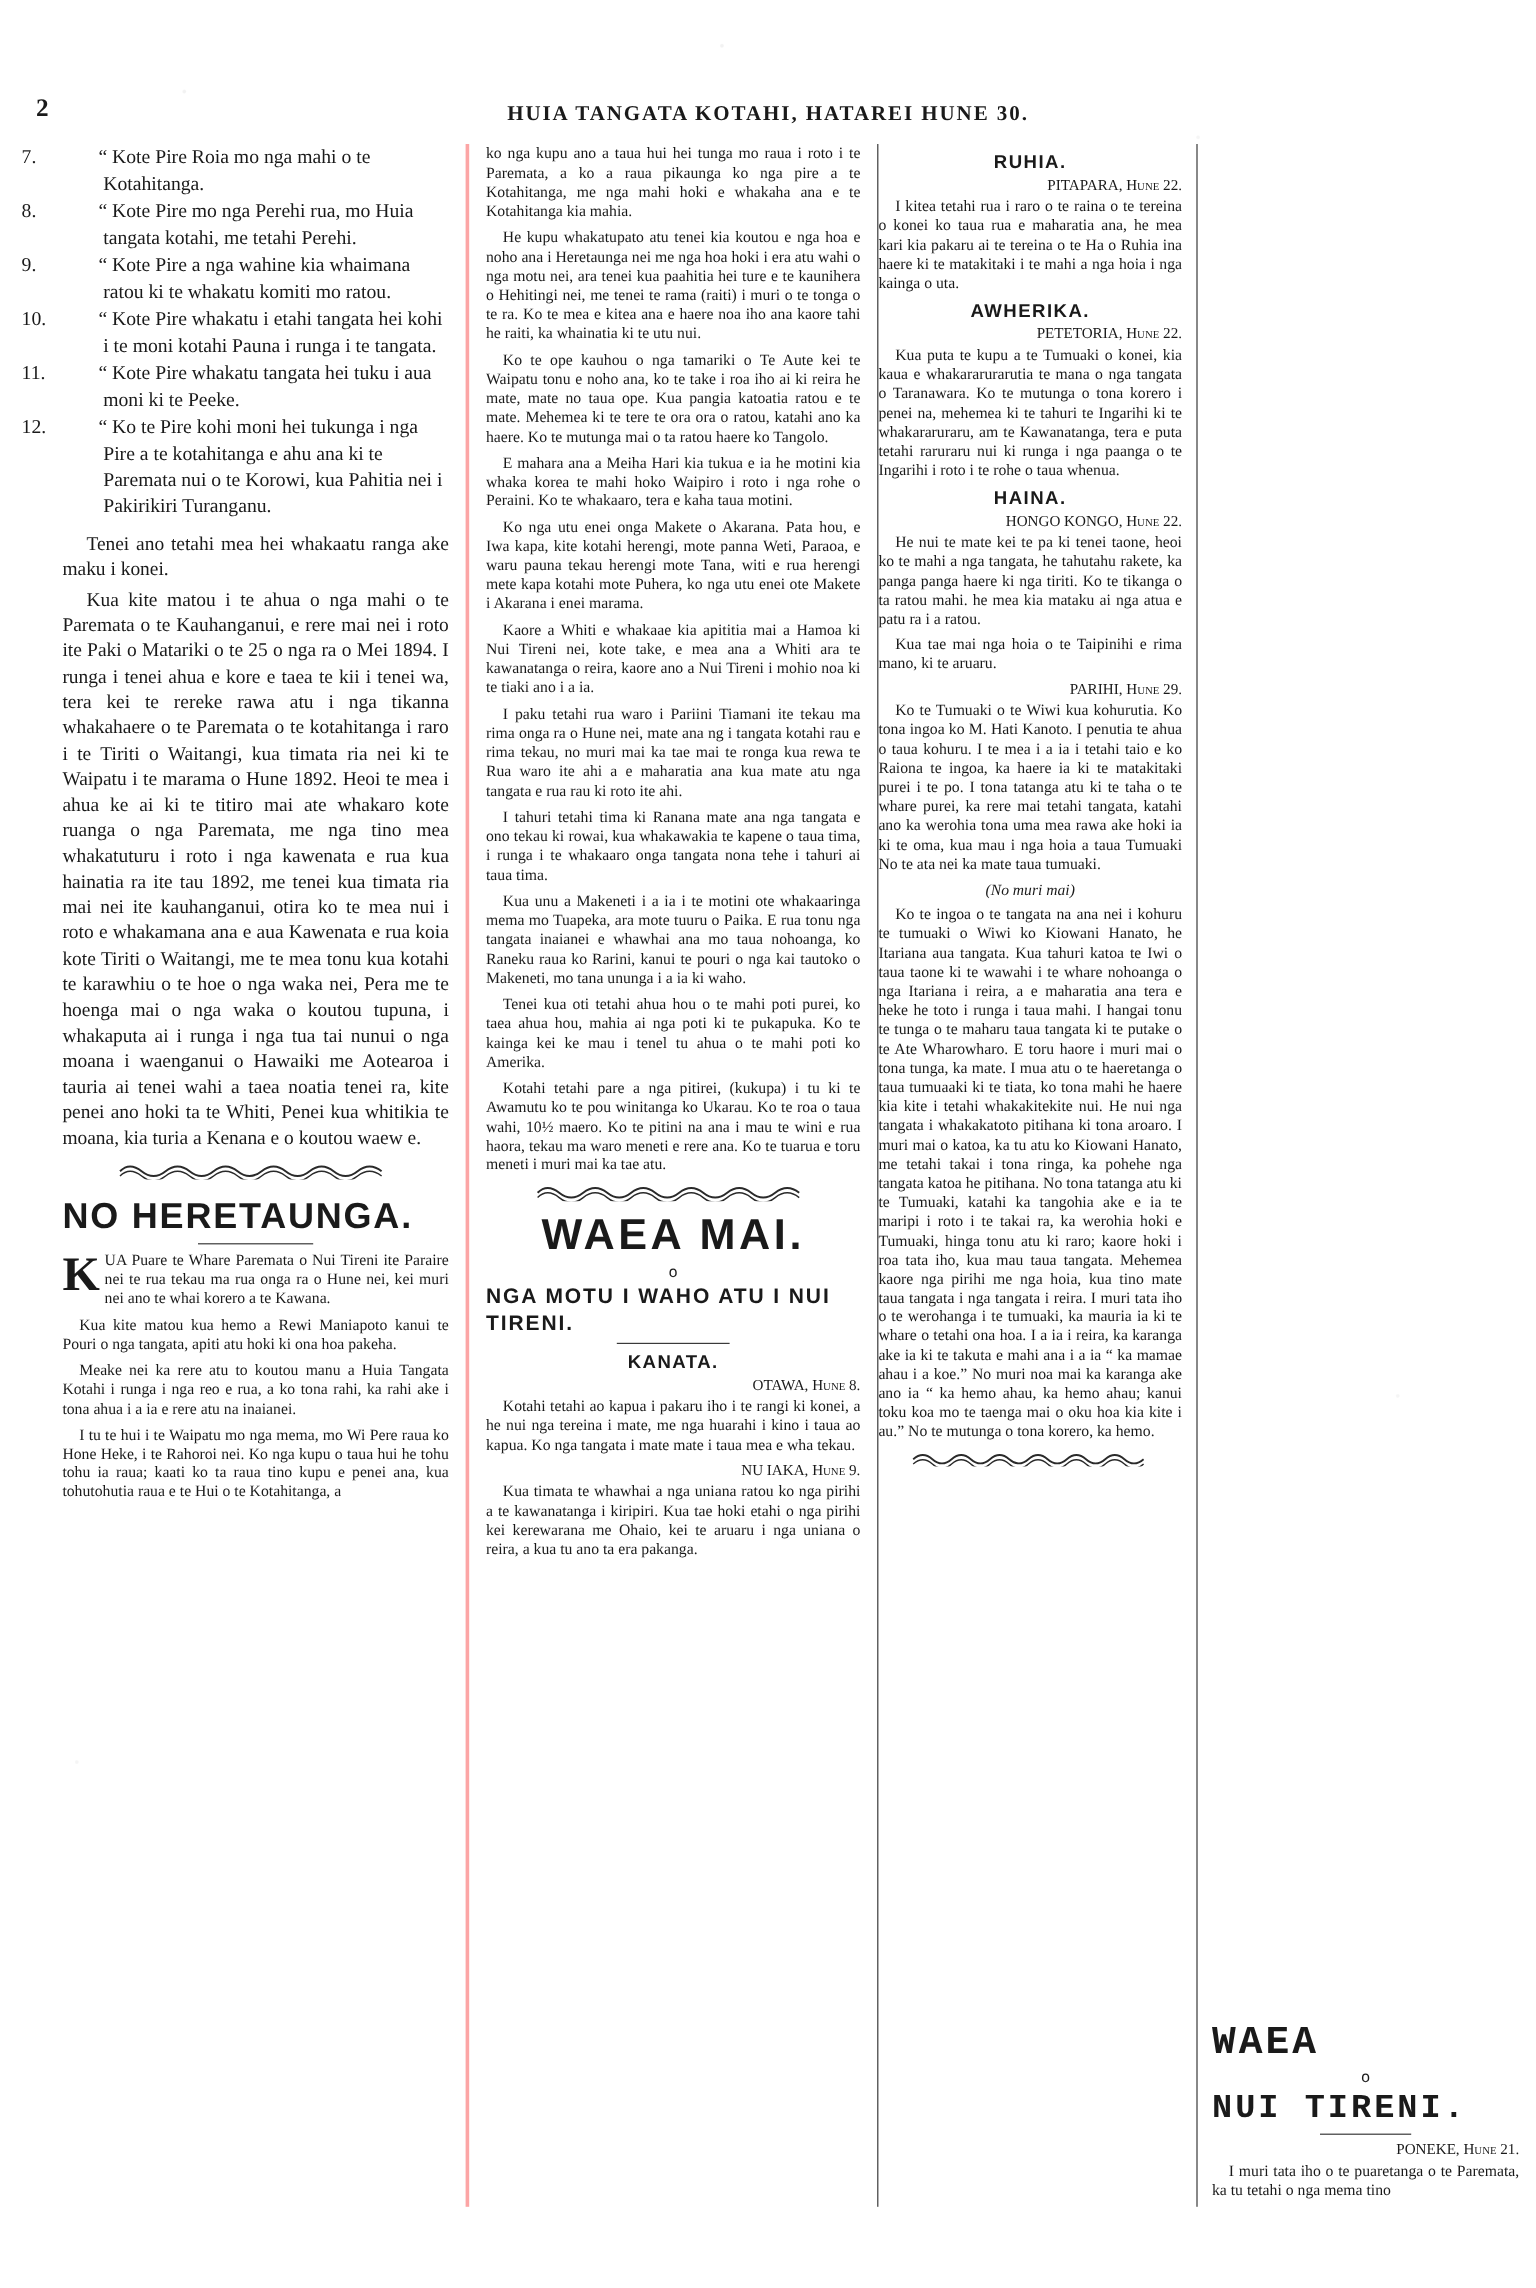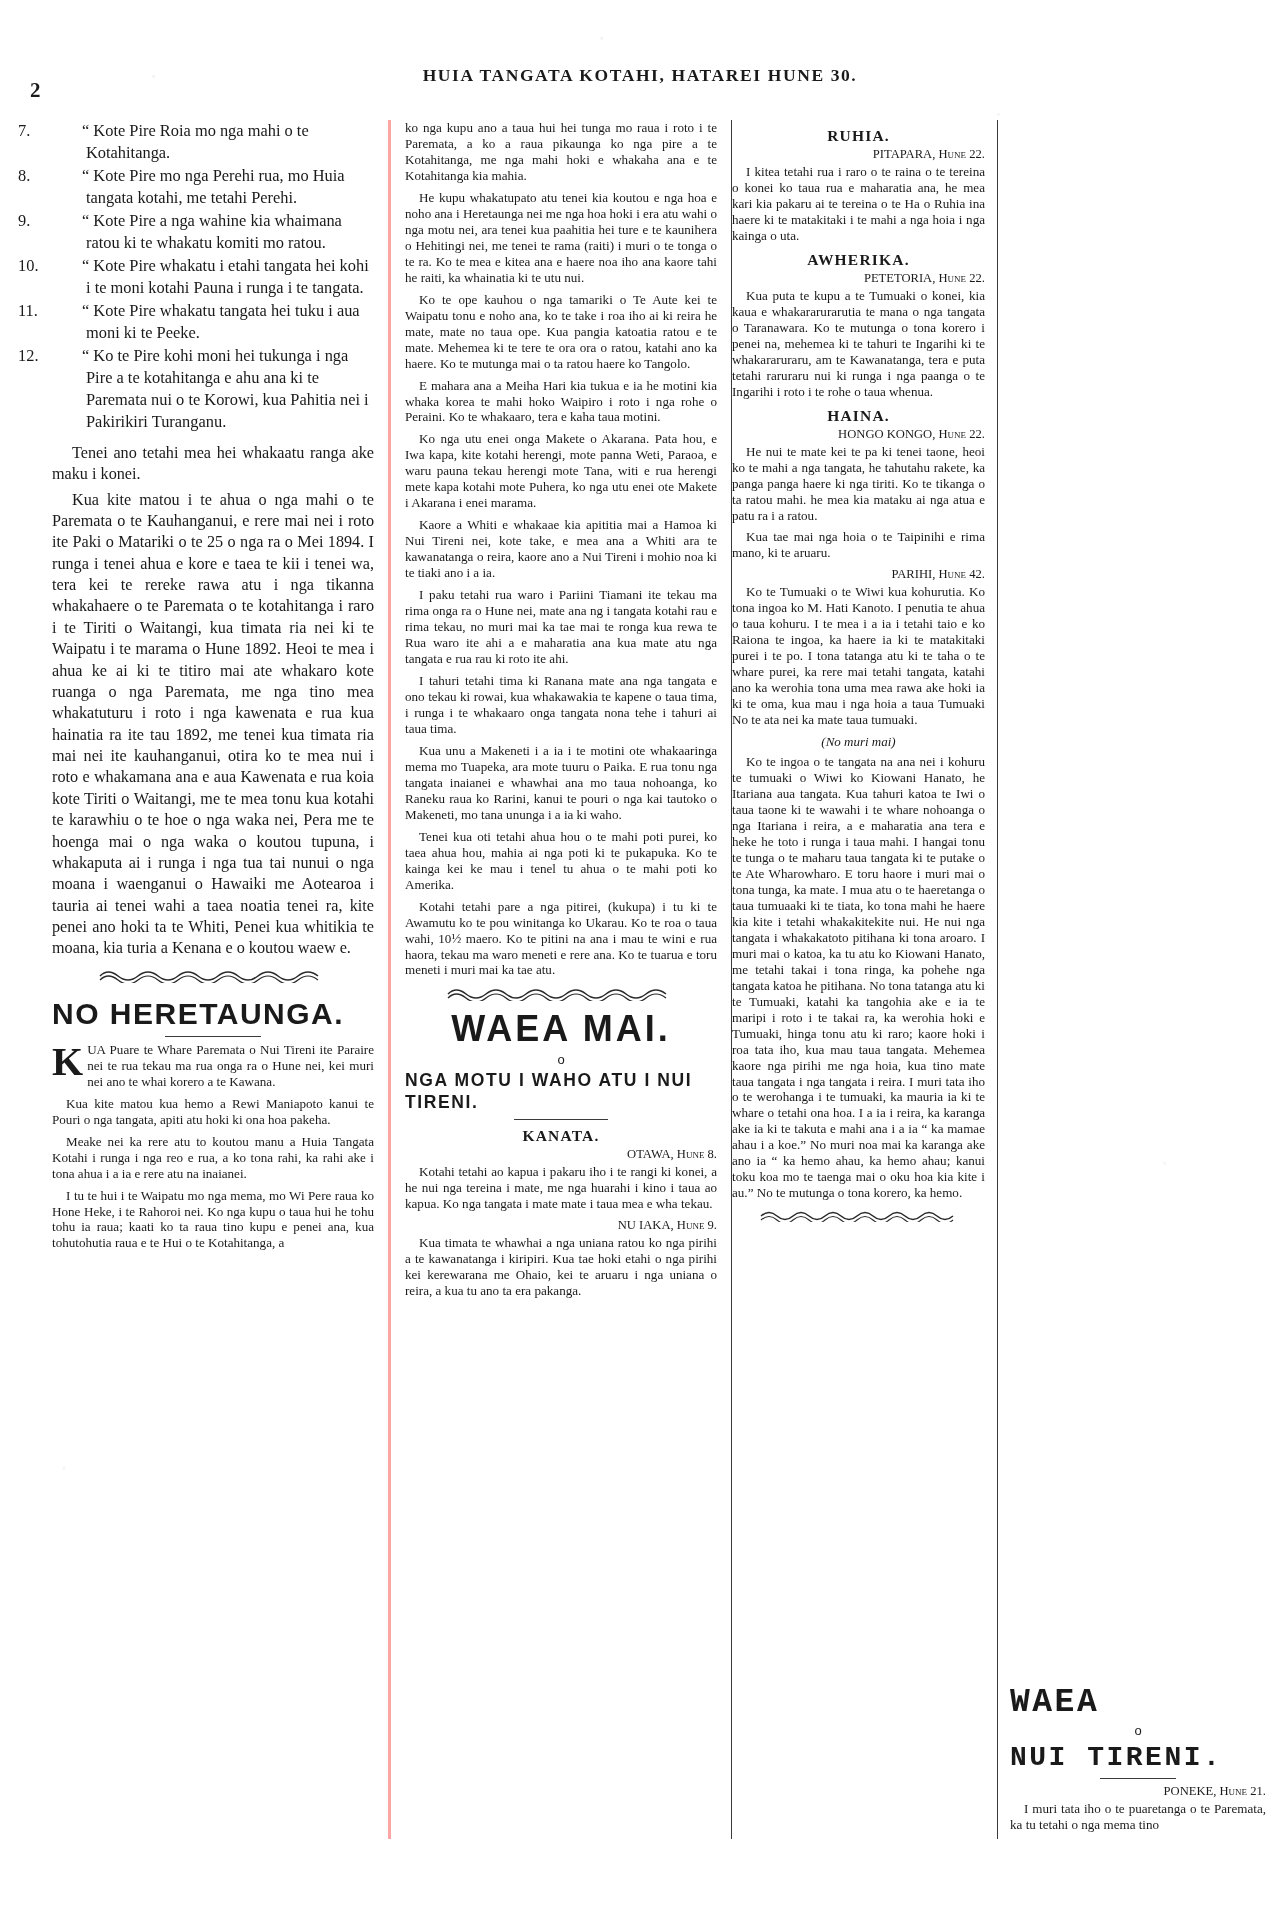--- a/index.html
+++ b/index.html
@@ -37,21 +37,21 @@
     position: absolute;
     left: 30px;
     top: 78px;
     font-size: 21px;
     font-weight: bold;
     font-family: "Liberation Serif", serif;
   }
   .masthead {
     position: absolute;
     left: 0;
-    top: 65px;
+    top: 84px;
     width: 1280px;
     text-align: center;
     font-size: 17.5px;
     letter-spacing: 1.6px;
     font-family: "Liberation Serif", serif;
     font-weight: bold;
   }
   .columns {
     position: absolute;
     left: 38px;
@@ -137,21 +137,21 @@
     letter-spacing: 2.5px;
     text-align: left;
     font-family: Liberation Mono, monospace;
     font-weight: bold;
     margin: 4px 0 2px;
   }
   .placehead {
     text-align: center;
     font-size: 15.5px;
     letter-spacing: 1.2px;
-    font-family: Liberation Serif, serif;
+    font-family: Liberation Sans, sans-serif;
     font-weight: bold;
     margin: 7px 0 2px;
   }
   .dateline {
     text-align: right;
     font-size: 12.6px;
     font-variant: small-caps;
     margin: 0 0 2px 0;
     font-family: "Liberation Serif", serif;
   }
@@ -260,21 +260,21 @@
 
         <div class="placehead">AWHERIKA.</div>
         <div class="dateline">PETETORIA, Hune 22.</div>
         <p class="tight">Kua puta te kupu a te Tumuaki o konei, kia kaua e whakararurarutia te mana o nga tangata o Taranawara. Ko te mutunga o tona korero i penei na, mehemea ki te tahuri te Ingarihi ki te whakararuraru, am te Kawanatanga, tera e puta tetahi raruraru nui ki runga i nga paanga o te Ingarihi i roto i te rohe o taua whenua.</p>
 
         <div class="placehead">HAINA.</div>
         <div class="dateline">HONGO KONGO, Hune 22.</div>
         <p class="tight">He nui te mate kei te pa ki tenei taone, heoi ko te mahi a nga tangata, he tahutahu rakete, ka panga panga haere ki nga tiriti. Ko te tikanga o ta ratou mahi. he mea kia mataku ai nga atua e patu ra i a ratou.</p>
         <p class="tight">Kua tae mai nga hoia o te Taipinihi e rima mano, ki te aruaru.</p>
 
-        <div class="dateline">PARIHI, Hune 42.</div>
+        <div class="dateline">PARIHI, Hune 29.</div>
         <p class="tight">Ko te Tumuaki o te Wiwi kua kohurutia. Ko tona ingoa ko M. Hati Kanoto. I penutia te ahua o taua kohuru. I te mea i a ia i tetahi taio e ko Raiona te ingoa, ka haere ia ki te matakitaki purei i te po. I tona tatanga atu ki te taha o te whare purei, ka rere mai tetahi tangata, katahi ano ka werohia tona uma mea rawa ake hoki ia ki te oma, kua mau i nga hoia a taua Tumuaki No te ata nei ka mate taua tumuaki.</p>
 
         <div class="italic-note">(No muri mai)</div>
         <p class="tight">Ko te ingoa o te tangata na ana nei i kohuru te tumuaki o Wiwi ko Kiowani Hanato, he Itariana aua tangata. Kua tahuri katoa te Iwi o taua taone ki te wawahi i te whare nohoanga o nga Itariana i reira, a e maharatia ana tera e heke he toto i runga i taua mahi. I hangai tonu te tunga o te maharu taua tangata ki te putake o te Ate Wharowharo. E toru haore i muri mai o tona tunga, ka mate. I mua atu o te haeretanga o taua tumuaaki ki te tiata, ko tona mahi he haere kia kite i tetahi whakakitekite nui. He nui nga tangata i whakakatoto pitihana ki tona aroaro. I muri mai o katoa, ka tu atu ko Kiowani Hanato, me tetahi takai i tona ringa, ka pohehe nga tangata katoa he pitihana. No tona tatanga atu ki te Tumuaki, katahi ka tangohia ake e ia te maripi i roto i te takai ra, ka werohia hoki e Tumuaki, hinga tonu atu ki raro; kaore hoki i roa tata iho, kua mau taua tangata. Mehemea kaore nga pirihi me nga hoia, kua tino mate taua tangata i nga tangata i reira. I muri tata iho o te werohanga i te tumuaki, ka mauria ia ki te whare o tetahi ona hoa. I a ia i reira, ka karanga ake ia ki te takuta e mahi ana i a ia “ ka mamae ahau i a koe.” No muri noa mai ka karanga ake ano ia “ ka hemo ahau, ka hemo ahau; kanui toku koa mo te taenga mai o oku hoa kia kite i au.” No te mutunga o tona korero, ka hemo.</p>
 
         <svg class="squiggle" width="200" height="14" viewBox="0 0 200 14">
           <path d="M2 8 Q10 1 18 8 T34 8 T50 8 T66 8 T82 8 T98 8 T114 8 T130 8 T146 8 T162 8 T178 8 T194 8" fill="none" stroke="#2a2a2a" stroke-width="1.5"></path>
           <path d="M2 12 Q10 5 18 12 T34 12 T50 12 T66 12 T82 12 T98 12 T114 12 T130 12 T146 12 T162 12 T178 12 T194 12" fill="none" stroke="#2a2a2a" stroke-width="1.1"></path>
         </svg>
       </div>

